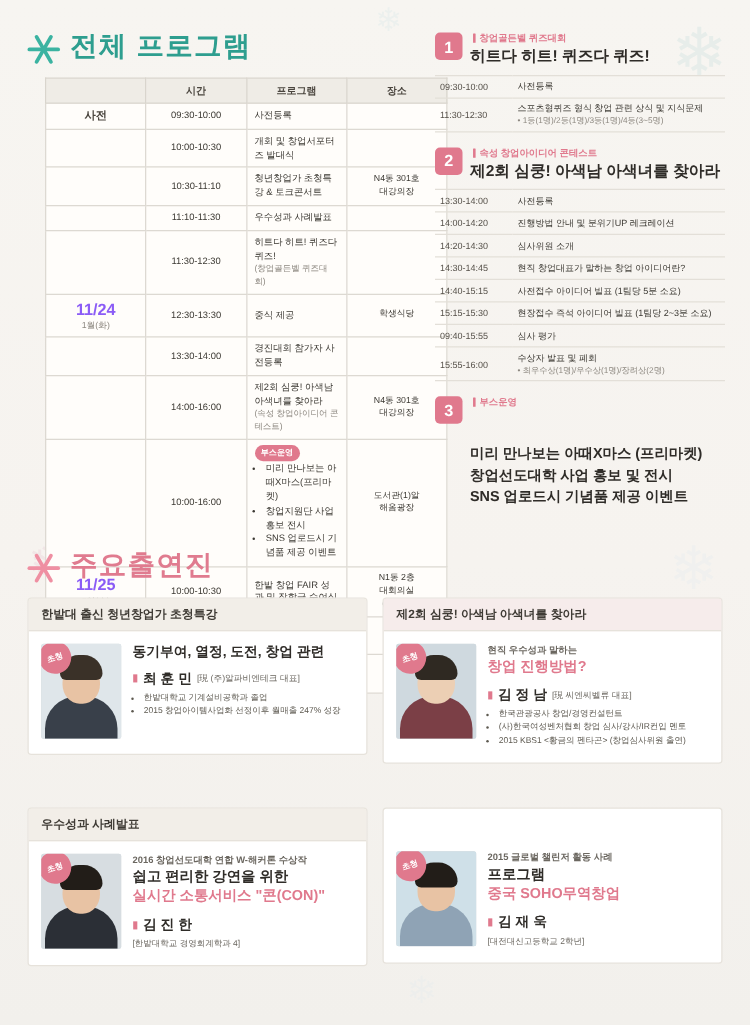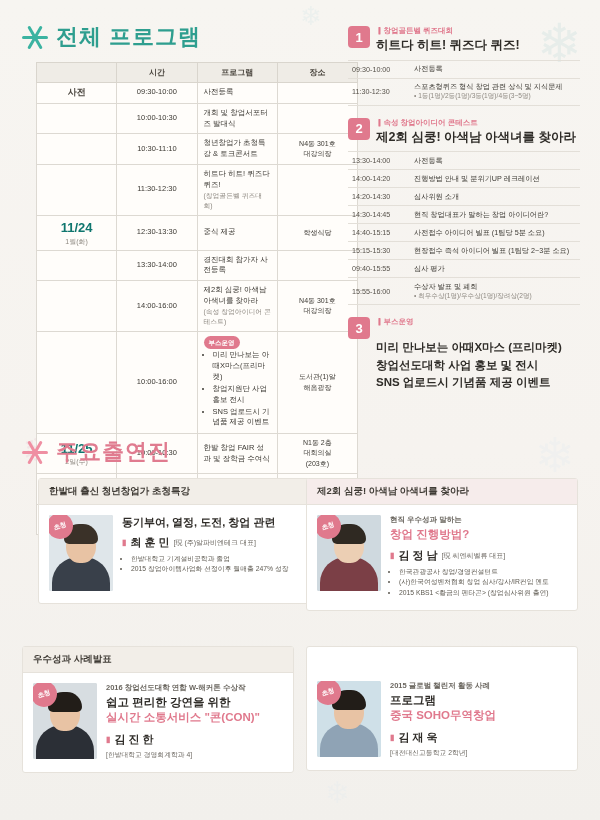--- a/index.html
+++ b/index.html
@@ -20,21 +20,21 @@
     position:absolute; color:#e3ece9; opacity:.75; pointer-events:none;
     font-size:46px; line-height:1;
   }
   .snow.s1 { right:18px; top:16px; font-size:54px; color:#e2ebe8; }
   .snow.s2 { left:300px; top:3px; font-size:26px; color:#e9efed; }
   .snow.s3 { left:22px; top:430px; font-size:40px; color:#f0e2e4; }
   .snow.s4 { right:25px; top:432px; font-size:48px; color:#eef0ef; }
   .snow.s5 { right:250px; bottom:12px; font-size:30px; color:#eceeed;}
 
   
-  .sec-head { display:flex; align-items:center; gap:8px; }
+  .sec-head { display:flex; align-items:flex-end; gap:8px; }
   .sec-head .flake {
     width:26px;height:26px; position:relative; flex:0 0 auto;
   }
   .sec-title {
     font-size:22px; font-weight:bold; letter-spacing:1px;
   }
   .sec1 { position:absolute; left:22px; top:22px; }
   .sec1 .sec-title { color:#2e9e8f; }
   .sec2 { position:absolute; left:22px; top:437px; }
   .sec2 .sec-title { color:#e07b8f; }
@@ -62,21 +62,21 @@
   }
   table.ptable td {
     border:1px solid #ddd9d2; padding:4px 6px; vertical-align:middle;
     background:#fffdfa; color:#3b3832; line-height:1.45;
   }
   td.c-day { width:46px; background:#fffdfa; text-align:center; }
   td.c-time { width:62px; text-align:center; color:#4a463f; }
   td.c-title { }
   td.c-place { width:56px; text-align:center; font-size:7px; color:#4a463f; }
   .daybox { text-align:center; line-height:1.3; }
-  .daybox .d-big { font-size:13px; font-weight:bold; color:#0f766e; }
+  .daybox .d-big { font-size:13px; font-weight:bold; color:#8b5cf6; }
   .daybox .d-sub { font-size:7px; color:#8d8880; }
   .daybox.pre { font-size:9px; font-weight:bold; color:#4a453e; }
   .sub-note { color:#8d8880; font-size:6.8px; display:block; }
   .bullets { margin:0; padding-left:9px; }
   .bullets li { margin:1px 0; }
   .badge-booth {
     display:inline-block; background:#e0798d; color:#fff; font-size:6.5px;
     border-radius:8px; padding:2px 5px; font-weight:bold;
   }
 
@@ -194,20 +194,26 @@
             <td class="c-place"></td>
           </tr>
           <tr>
             <td class="c-day"></td>
             <td class="c-time">10:30-11:10</td>
             <td class="c-title"><span>청년창업가 초청특강 &amp; 토크콘서트</span></td>
             <td class="c-place">N4동 301호<br>대강의장</td>
           </tr>
           <tr>
             <td class="c-day"></td>
+            <td class="c-time">11:10-11:30</td>
+            <td class="c-title"><span>우수성과 사례발표</span></td>
+            <td class="c-place"></td>
+          </tr>
+          <tr>
+            <td class="c-day"></td>
             <td class="c-time">11:30-12:30</td>
             <td class="c-title"><span>히트다 히트! 퀴즈다 퀴즈!</span><span class="sub-note">(창업골든벨 퀴즈대회)</span></td>
             <td class="c-place"></td>
           </tr>
           <tr>
             <td class="c-day">
               <div class="daybox">
                 <div class="d-big">11/24</div>
                 <div class="d-sub">1월(화)</div>
               </div>
@@ -332,39 +338,39 @@
           </tbody>
         </table>
       </div>
       <div class="rblock">
         <div class="rlabel">
           <div class="num n3">3</div>
           <div style="flex:1 1 auto;min-width:0">
             <div class="rtitle-small">부스운영</div>
           </div>
         </div>
-        <div class="booth-lines" style="margin-top:0;padding-left:28px">
+        <div class="booth-lines" style="margin-top:16px;padding-left:28px">
           <div>미리 만나보는 아때X마스 (프리마켓)</div>
           <div>창업선도대학 사업 홍보 및 전시</div>
           <div>SNS 업로드시 기념품 제공 이벤트</div>
         </div>
       </div>
     </div>
 
   <div class="sec-head sec2">
     <span class="flake pink">
         <i></i>
         <b></b>
         <u></u>
       </span>
     <span class="sec-title">주요출연진</span>
   </div>
 
   <div class="cards" id="cards">
-      <div class="card" style="left: 16px; top: 0px; width: 272px;">
+      <div class="card" style="left: 0px; top: 0px; width: 272px;">
         <div class="chead">한밭대 출신 청년창업가 초청특강</div>
         <div class="cbody">
           <div class="photo">
             <div class="bg" style="background:#dfe6ea"></div>
             <div class="body" style="background:#39404a"></div>
             <div class="head" style="background:#e8c3a4"></div>
             <div class="hair" style="background:#3a3128"></div>
             <div class="ribbon">초청</div>
           </div>
           <div class="cinfo">

